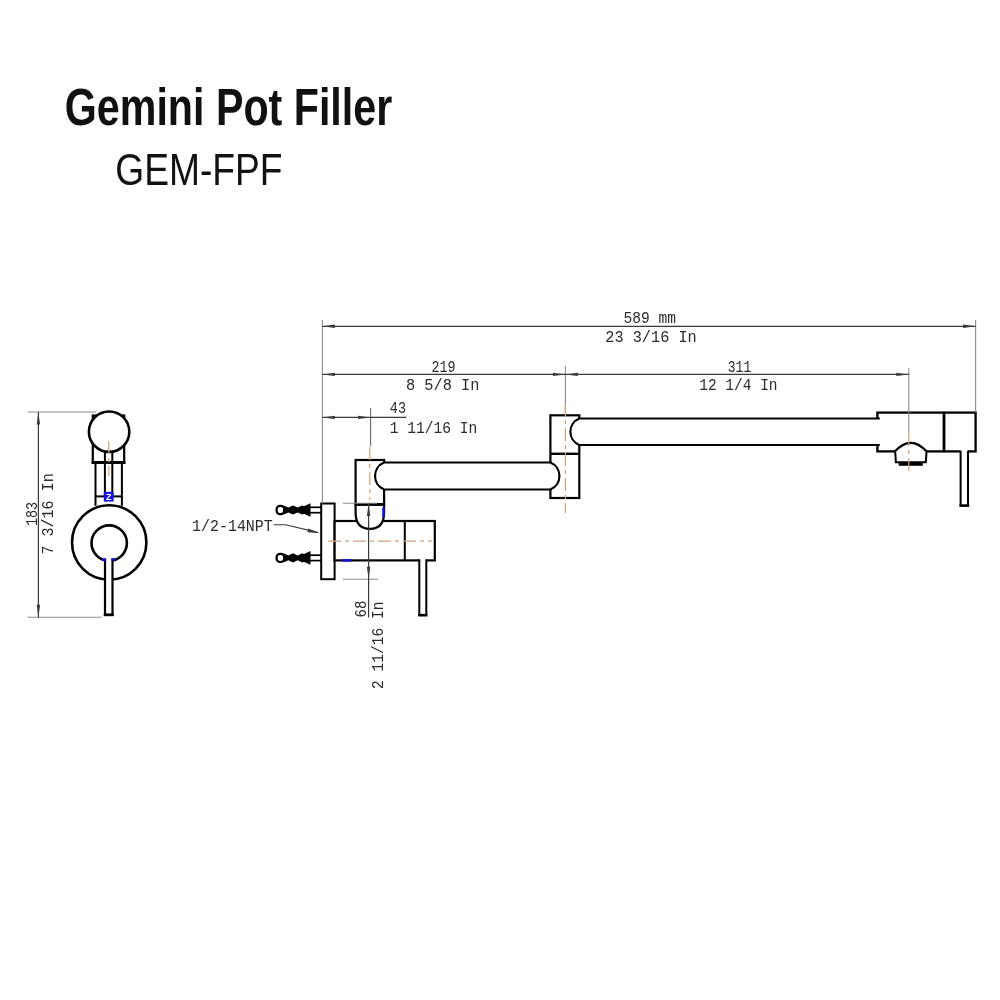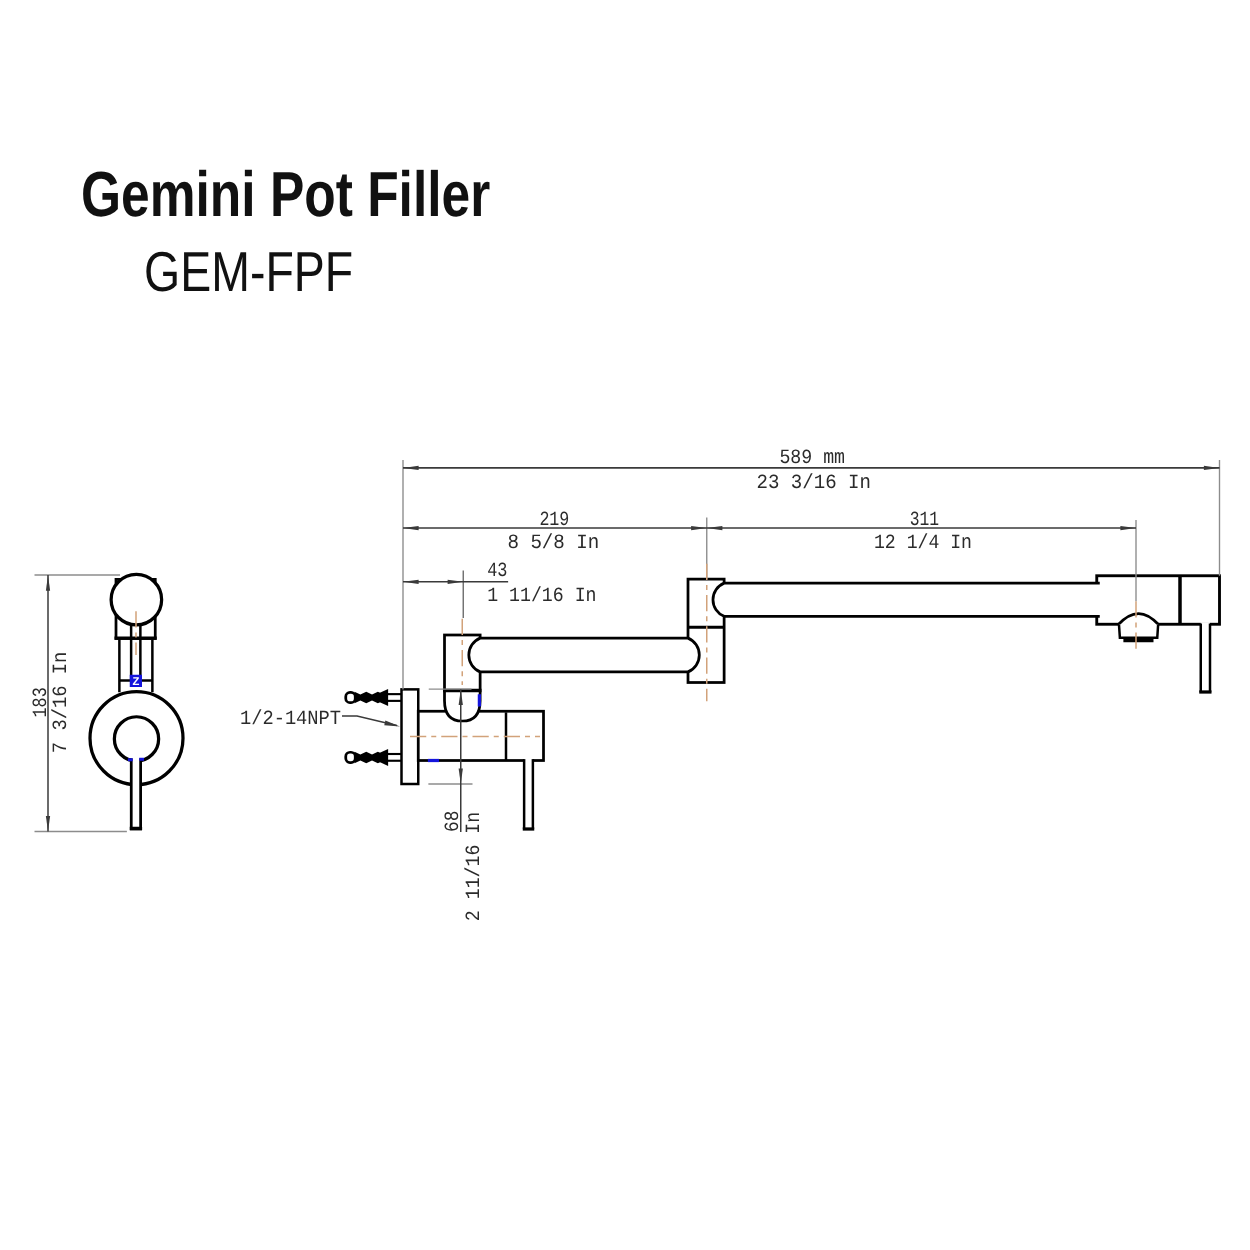--- a/index.html
+++ b/index.html
@@ -1,16 +1,16 @@
 <!DOCTYPE html>
 <html><head>
 <meta charset="utf-8">
 <style>
   html,body{margin:0;padding:0;background:#ffffff;}
-  .page{position:relative;width:1000px;height:952px;background:#e5e5e5;overflow:hidden;margin-top:48px;}
+  .page{position:relative;width:1000px;height:952px;background:#e5e5e5;overflow:hidden;}
   text{font-family:"Liberation Mono", monospace;fill:#2b2b2b;}
   .t{font-family:"Liberation Sans", sans-serif;fill:#111111;}
 </style>
 </head>
 <body>
 <div class="page">
 <svg width="1000" height="1000" viewBox="0 0 1000 1000">
 <rect x="0" y="0" width="1000" height="1000" fill="#ffffff"></rect>
 <text class="t" x="64.8" y="124.9" font-size="51" font-weight="bold" textLength="327.4" lengthAdjust="spacingAndGlyphs">Gemini Pot Filler</text>
 <text class="t" x="115.3" y="185.1" font-size="45" textLength="167.2" lengthAdjust="spacingAndGlyphs">GEM-FPF</text>

